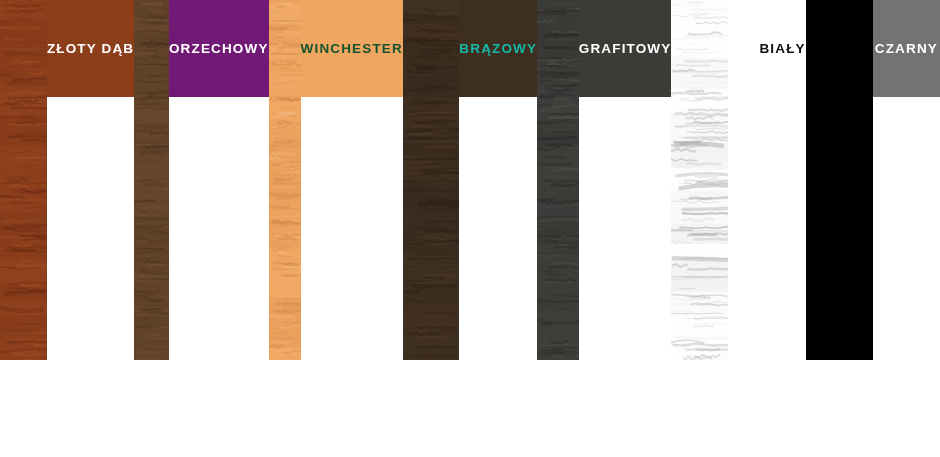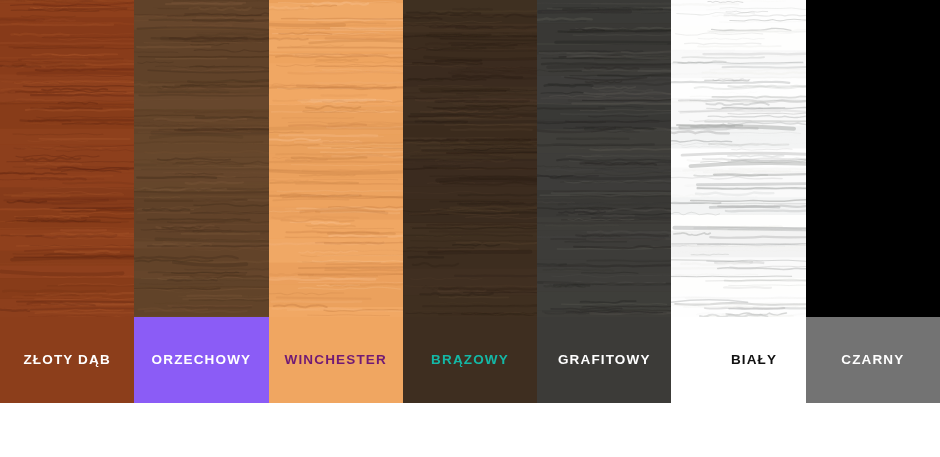--- a/index.html
+++ b/index.html
@@ -19,21 +19,21 @@
     display: flex;
     flex-direction: row;
   }
 
   .swatch-column {
     position: relative;
     flex: 0 0 auto;
     width: 134.2857px;
     height: 403px;
     display: flex;
-    flex-direction: column;
+    flex-direction: row;
     overflow: hidden;
   }
   .swatch-column:last-child {
     width: 134.2858px;
   }
 
   
   .texture-panel {
     position: relative;
     width: 100%;
@@ -440,21 +440,21 @@
             <path d="M -5.24 216.68 Q 74.47 220.69 154.18 216.91" fill="none" stroke="#402B19" stroke-width="1.88" stroke-linecap="round" opacity="0.236"></path>
             <path d="M 16.76 156.09 Q 61.97 149.14 107.17 155.56" fill="none" stroke="#402B19" stroke-width="3.74" stroke-linecap="round" opacity="0.156"></path>
             <path d="M 28.28 43.64 Q 69.85 48.45 111.43 43.73" fill="none" stroke="#402B19" stroke-width="4.28" stroke-linecap="round" opacity="0.188"></path>
             <path d="M -2.00 186.84 Q 52.99 187.06 107.99 187.90" fill="none" stroke="#402B19" stroke-width="3.09" stroke-linecap="round" opacity="0.152"></path>
             <path d="M 11.08 227.56 Q 61.70 228.40 112.31 226.58" fill="none" stroke="#402B19" stroke-width="2.51" stroke-linecap="round" opacity="0.258"></path>
             <path d="M 22.23 271.17 Q 92.84 274.76 163.45 273.08" fill="none" stroke="#402B19" stroke-width="3.51" stroke-linecap="round" opacity="0.272"></path>
             <path d="M 18.73 150.66 Q 91.25 153.39 163.77 149.55" fill="none" stroke="#402B19" stroke-width="4.56" stroke-linecap="round" opacity="0.147"></path>
           </g>
         </svg>
       </div>
-      <div class="label-strip" style="background: #8b5cf6;">
+      <div class="label-strip" style="background: #701a75;">
         <span class="swatch-label" style="color: rgb(255, 255, 255);">ORZECHOWY</span>
       </div>
     </div>
     <div class="swatch-column">
       <div class="texture-panel" style="background: rgb(240, 166, 97);">
         <svg class="grain-svg" viewBox="0 0 134 360" preserveAspectRatio="none">
           <rect x="0" y="0" width="134" height="360" fill="#F0A661"></rect>
           <g>
             <rect x="-2" y="-6.00" width="138" height="9.54" fill="#C98145" opacity="0.138"></rect>
             <rect x="-2" y="3.54" width="138" height="20.18" fill="#F9C291" opacity="0.117"></rect>
@@ -630,21 +630,21 @@
             <path d="M -11.73 27.17 Q 31.58 30.14 74.89 28.35" fill="none" stroke="#C98145" stroke-width="3.90" stroke-linecap="round" opacity="0.365"></path>
             <path d="M 4.54 227.21 Q 41.88 224.37 79.21 226.28" fill="none" stroke="#C98145" stroke-width="2.08" stroke-linecap="round" opacity="0.238"></path>
             <path d="M 28.39 96.94 Q 105.67 103.17 182.95 96.05" fill="none" stroke="#C98145" stroke-width="3.39" stroke-linecap="round" opacity="0.245"></path>
             <path d="M 7.96 337.34 Q 54.55 338.50 101.13 338.73" fill="none" stroke="#C98145" stroke-width="2.44" stroke-linecap="round" opacity="0.204"></path>
             <path d="M 29.79 311.50 Q 114.29 309.48 198.78 311.67" fill="none" stroke="#C98145" stroke-width="2.33" stroke-linecap="round" opacity="0.305"></path>
             <path d="M 40.63 48.71 Q 103.06 42.76 165.49 49.75" fill="none" stroke="#C98145" stroke-width="2.81" stroke-linecap="round" opacity="0.354"></path>
           </g>
         </svg>
       </div>
       <div class="label-strip" style="background: rgb(240, 166, 97);">
-        <span class="swatch-label" style="color: #701a75;">WINCHESTER</span>
+        <span class="swatch-label" style="color: #14532d;">WINCHESTER</span>
       </div>
     </div>
     <div class="swatch-column">
       <div class="texture-panel" style="background: rgb(62, 46, 32);">
         <svg class="grain-svg" viewBox="0 0 134 360" preserveAspectRatio="none">
           <rect x="0" y="0" width="134" height="360" fill="#3E2E20"></rect>
           <g>
             <rect x="-2" y="-6.00" width="138" height="22.50" fill="#55402D" opacity="0.085"></rect>
             <rect x="-2" y="16.50" width="138" height="10.26" fill="#261A11" opacity="0.087"></rect>
             <rect x="-2" y="26.77" width="138" height="10.42" fill="#55402D" opacity="0.129"></rect>

